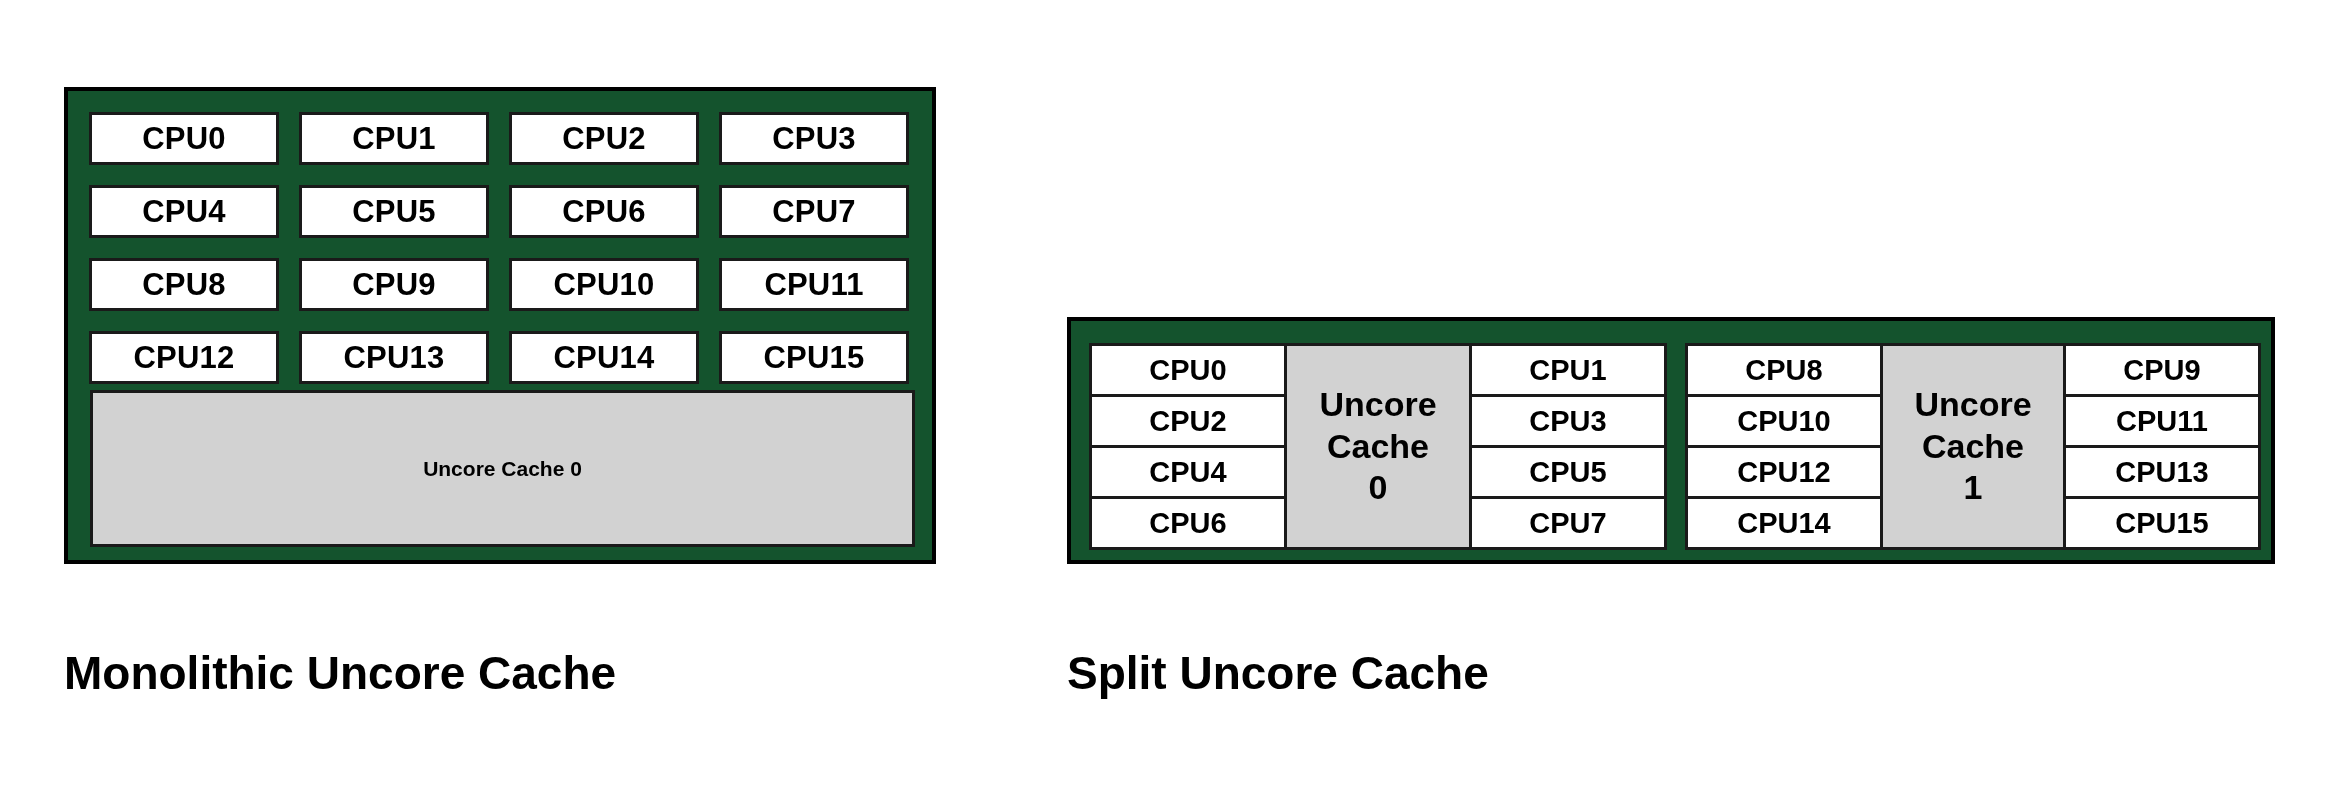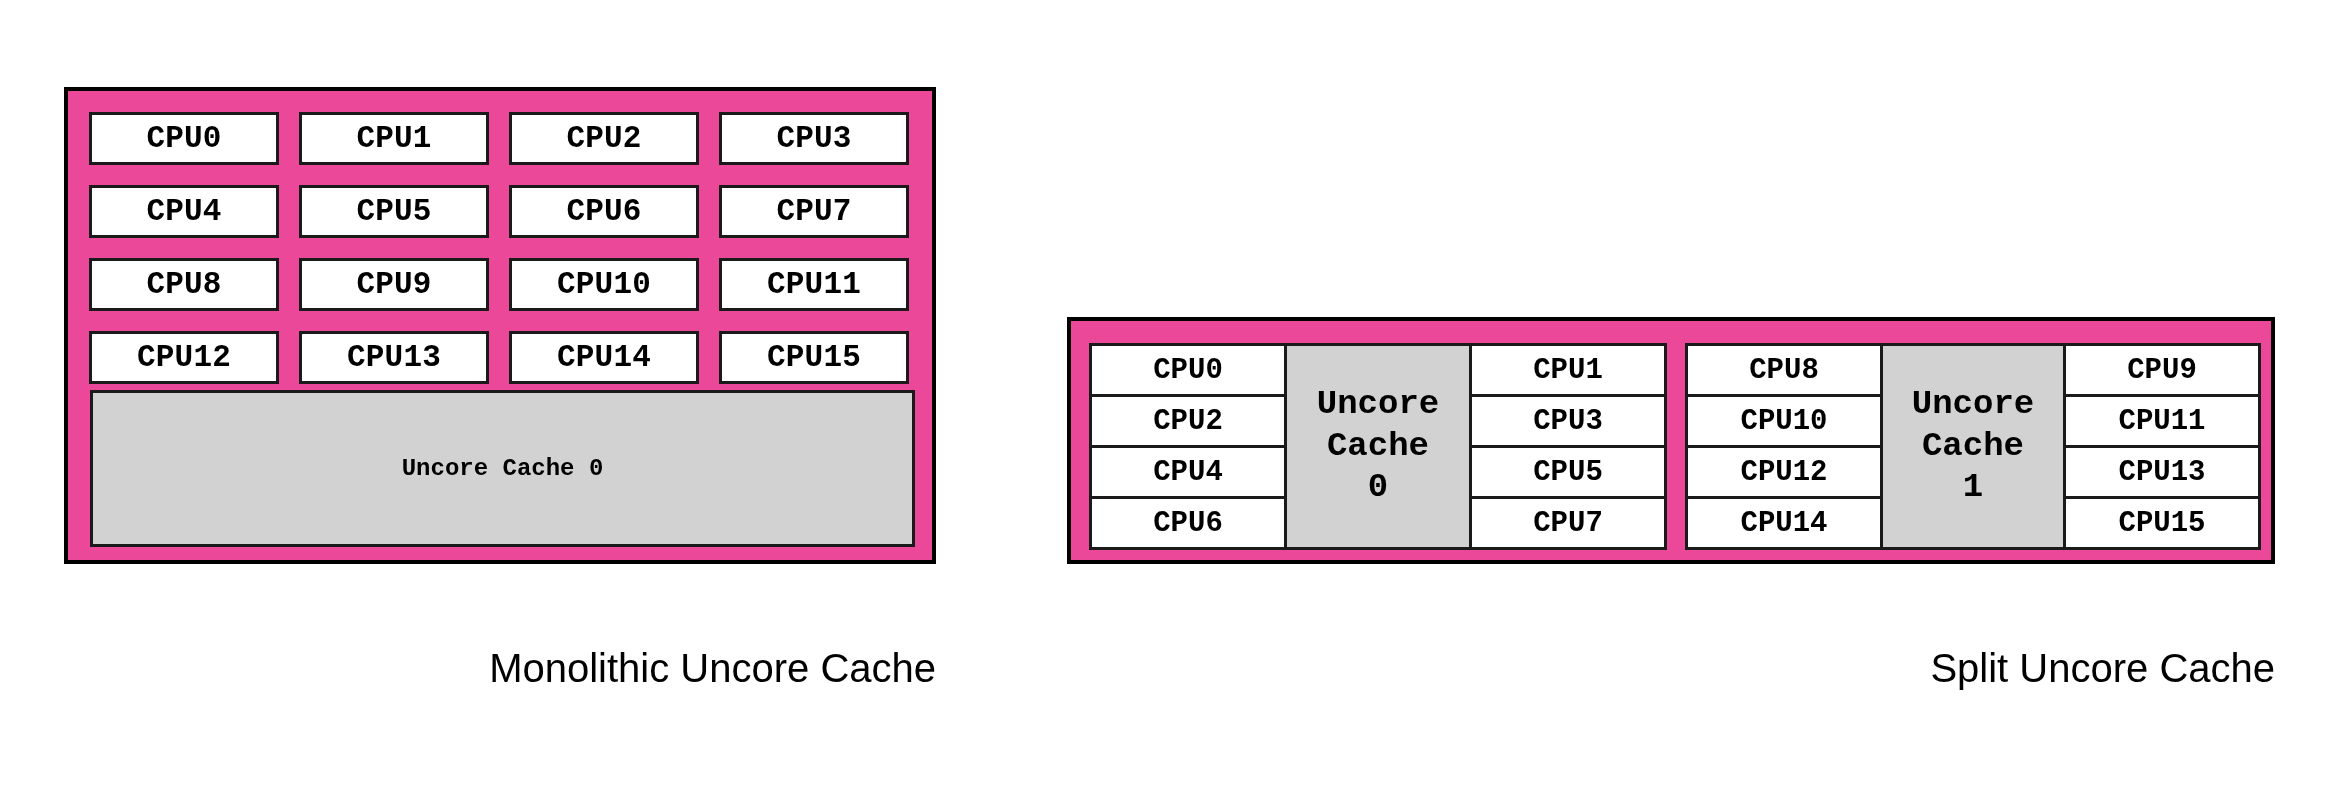--- a/index.html
+++ b/index.html
@@ -20,22 +20,21 @@
     left: 0; top: 0;
     width: 2348px;
     height: 802px;
   }
 
   
   .outer-frame {
     position: absolute;
     box-sizing: border-box;
     border: 4px solid #000000;
-    background: #ec4899;
-    font-family: Liberation Mono, monospace;
+    background: #14532d;
   }
 
   .cpu-box {
     position: absolute;
     box-sizing: border-box;
     border: 3px solid #1a1a1a;
     background: #ffffff;
     display: flex;
     align-items: center;
     justify-content: center;
@@ -67,21 +66,21 @@
   #monolithic-frame .cpu-box {
     width: 190px;
     height: 53px;
     font-size: 31px;
   }
   #monolithic-frame .cache-box {
     left: 22px;
     top: 299px;
     width: 825px;
     height: 157px;
-    font-size: 24px;
+    font-size: 21px;
   }
 
   
   #split-frame {
     left: 1067px;
     top: 317px;
     width: 1208px;
     height: 247px;
   }
   .cluster {
@@ -128,23 +127,23 @@
     text-align: center;
     font-weight: bold;
     font-size: 34px;
     line-height: 1.22;
     color: #000000;
   }
 
   
   .caption {
     position: absolute;
-    text-align: right;
-    font-weight: normal;
-    font-size: 40px;
+    text-align: left;
+    font-weight: bold;
+    font-size: 46px;
     color: #000000;
     white-space: nowrap;
   }
   #caption-monolithic {
     left: 64px;
     top: 646px;
     width: 872px;
   }
   #caption-split {
     left: 1067px;

